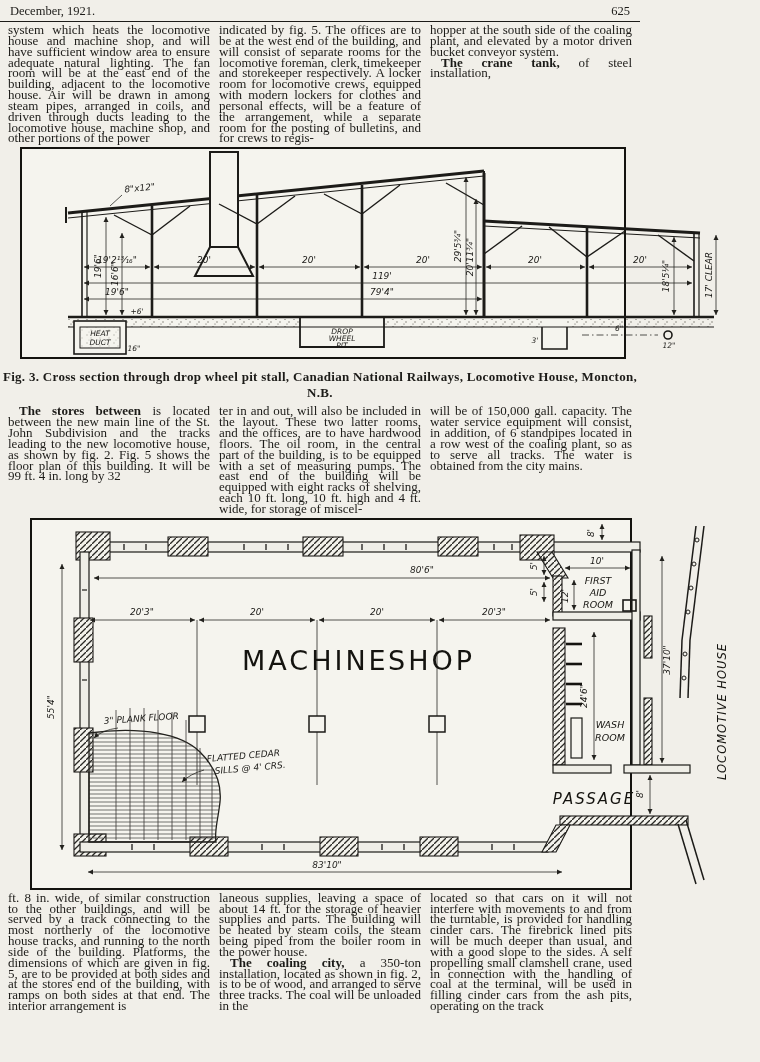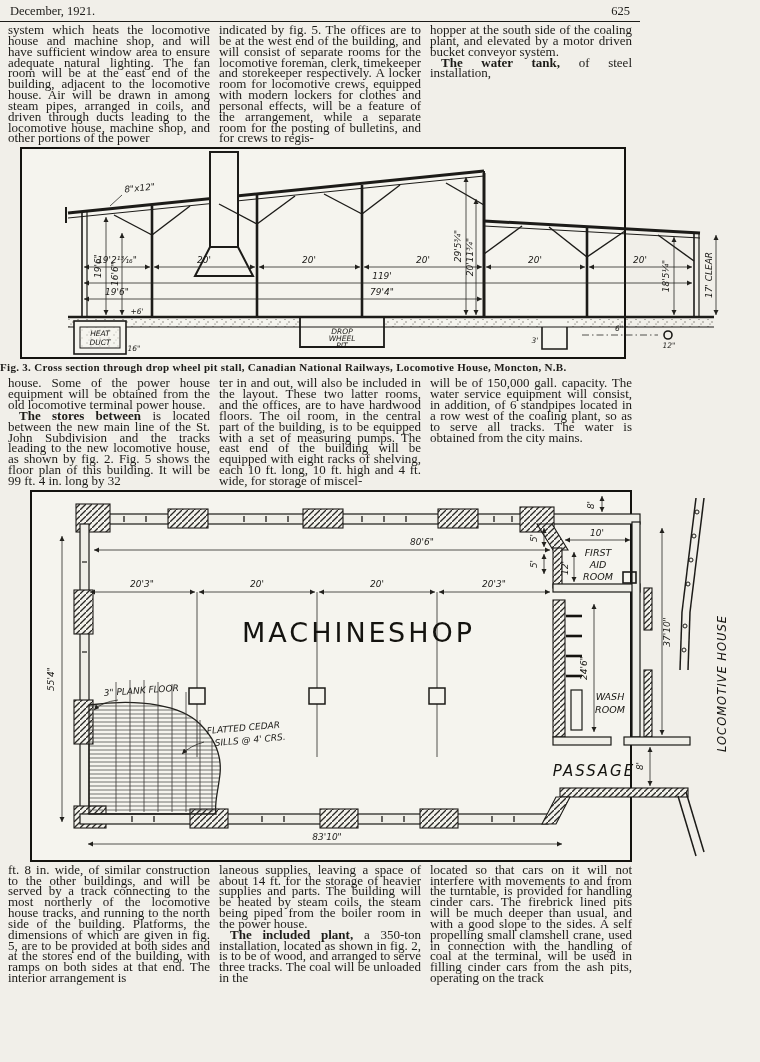--- a/index.html
+++ b/index.html
@@ -19,22 +19,22 @@
   
   .textblock{display:flex;gap:9px;padding:3px 8px 1px 8px;}
   .col{width:243px;font-size:13px;line-height:10.85px;text-align:justify;}
   .col p{margin:0;}
   .col p.ind{text-indent:11px;}
   .col b{font-weight:bold;}
   
   .figbox{border:2.4px solid #14130f;background:#f5f4ee;}
   .fig3box{margin:2px 14px 0 20px;}
   .fig4box{margin:2px 8px 0 30px;}
-  .caption{font-size:11px;font-weight:bold;
-           letter-spacing:.3px;padding:2px 0 2px 0;}
+  .caption{font-size:13px;font-weight:bold;text-align:center;
+           letter-spacing:.3px;padding:10px 0 2px 0;}
   svg{display:block;}
   .ln{stroke:#1c1b18;fill:none;}
   .dimln{stroke:#2a2925;stroke-width:.8;fill:none;}
   .dim{font:italic 9px "DejaVu Sans", sans-serif;fill:#1c1b18;}
   .dimS{font:italic 7.5px "DejaVu Sans", sans-serif;fill:#1c1b18;}
   .hand{font-family:"DejaVu Sans", sans-serif;fill:#14130f;}
   .room{font:italic 9.5px "DejaVu Sans", sans-serif;fill:#14130f;}
   .wallfill{fill:#efeee7;}
 </style>
 </head>
@@ -49,21 +49,21 @@
 
   <div class="textblock">
     <div class="col">
       <p>system which heats the locomotive house and machine shop, and will have sufficient window area to ensure adequate natural lighting.  The fan room will be at the east end of the building, adjacent to the locomotive house.  Air will be drawn in among steam pipes, arranged in coils, and driven through ducts leading to the locomotive house, machine shop, and other portions of the power</p>
     </div>
     <div class="col">
       <p>indicated by fig. 5.  The offices are to be at the west end of the building, and will consist of separate rooms for the locomotive foreman, clerk, timekeeper and storekeeper respectively.  A locker room for locomotive crews, equipped with modern lockers for clothes and personal effects, will be a feature of the arrangement, while a separate room for the posting of bulletins, and for crews to regis-</p>
     </div>
     <div class="col">
       <p>hopper at the south side of the coaling plant, and elevated by a motor driven bucket conveyor system.</p>
-      <p class="ind"><b>The water tank,</b><span> of steel installation,</span></p>
+      <p class="ind"><b>The crane tank,</b><span> of steel installation,</span></p>
     </div>
   </div>
 
   <div class="figbox fig3box">
     <svg width="721" height="208" viewBox="0 0 721 208">
       <defs>
         <marker id="ar" viewBox="0 0 10 10" refX="10" refY="5" markerWidth="6.5" markerHeight="6.5" orient="auto-start-reverse">
           <path d="M0,0 L10,5 L0,10 z" fill="#22211d"></path>
         </marker>
         <pattern id="h45" width="6" height="6" patternUnits="userSpaceOnUse">
@@ -175,21 +175,20 @@
       <text class="dimS" x="112" y="202" text-anchor="middle">16"</text>
       <text class="dimS" x="513" y="194" text-anchor="middle">3'</text>
       <text class="dimS" x="597" y="182" text-anchor="middle">6"</text>
       <text class="dimS" x="647" y="199" text-anchor="middle">12"</text>
     </svg>
   </div>
   <div class="caption">Fig. 3.  Cross section through drop wheel pit stall, Canadian National Railways, Locomotive House, Moncton, N.B.</div>
 
   <div class="textblock">
     <div class="col">
-      <p>house.  Some of the power house equipment will be obtained from the old locomotive terminal power house.</p>
       <p class="ind"><b>The stores between</b><span> is located between the new main line of the St. John Subdivision and the tracks leading to the new locomotive house, as shown by fig. 2. Fig. 5 shows the floor plan of this building.  It will be 99 ft. 4 in. long by 32</span></p>
     </div>
     <div class="col">
       <p>ter in and out, will also be included in the layout.  These two latter rooms, and the offices, are to have hardwood floors. The oil room, in the central part of the building, is to be equipped with a set of measuring pumps.  The east end of the building will be equipped with eight racks of shelving, each 10 ft. long, 10 ft. high and 4 ft. wide, for storage of miscel-</p>
     </div>
     <div class="col">
       <p>will be of 150,000 gall. capacity.  The water service equipment will consist, in addition, of 6 standpipes located in a row west of the coaling plant, so as to serve all tracks.  The water is obtained from the city mains.</p>
     </div>
   </div>
 
@@ -352,20 +351,20 @@
       <text class="dim" transform="rotate(-5 183 254)" x="183" y="254" font-size="10">SILLS @ 4' CRS.</text>
     </svg>
   </div>
 
   <div class="textblock">
     <div class="col">
       <p>ft. 8 in. wide, of similar construction to the other buildings, and will be served by a track connecting to the most northerly of the locomotive house tracks, and running to the north side of the building.  Platforms, the dimensions of which are given in fig. 5, are to be provided at both sides and at the stores end of the building, with ramps on both sides at that end.  The interior arrangement is</p>
     </div>
     <div class="col">
       <p>laneous supplies, leaving a space of about 14 ft. for the storage of heavier supplies and parts.  The building will be heated by steam coils, the steam being piped from the boiler room in the power house.</p>
-      <p class="ind"><b>The included plant,</b><span> a 350-ton installation, located as shown in fig. 2, is to be of wood, and arranged to serve three tracks.  The coal will be unloaded in the</span></p>
+      <p class="ind"><b>The coaling city,</b><span> a 350-ton installation, located as shown in fig. 2, is to be of wood, and arranged to serve three tracks.  The coal will be unloaded in the</span></p>
     </div>
     <div class="col">
       <p>located so that cars on it will not interfere with movements to and from the turntable, is provided for handling cinder cars.  The firebrick lined pits will be much deeper than usual, and with a good slope to the sides.  A self propelling small clamshell crane, used in connection with the handling of coal at the terminal, will be used in filling cinder cars from the ash pits, operating on the track</p>
     </div>
   </div>
 
 </div>
 
 </body></html>

